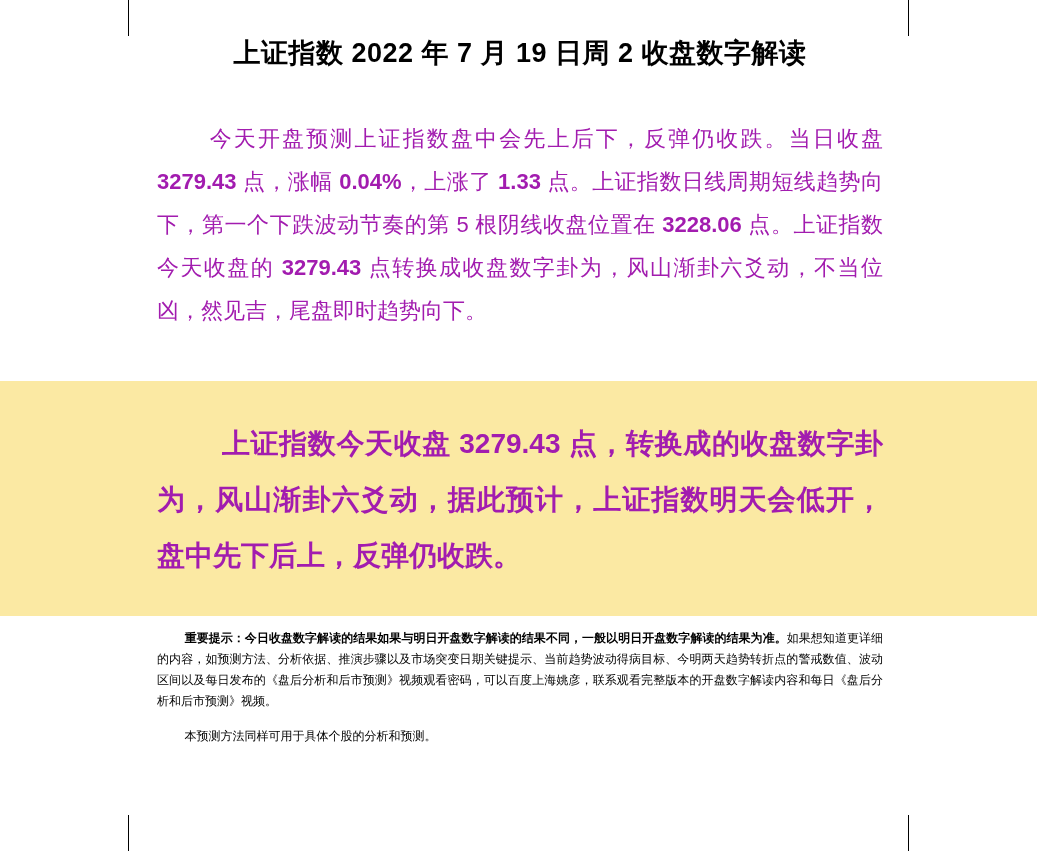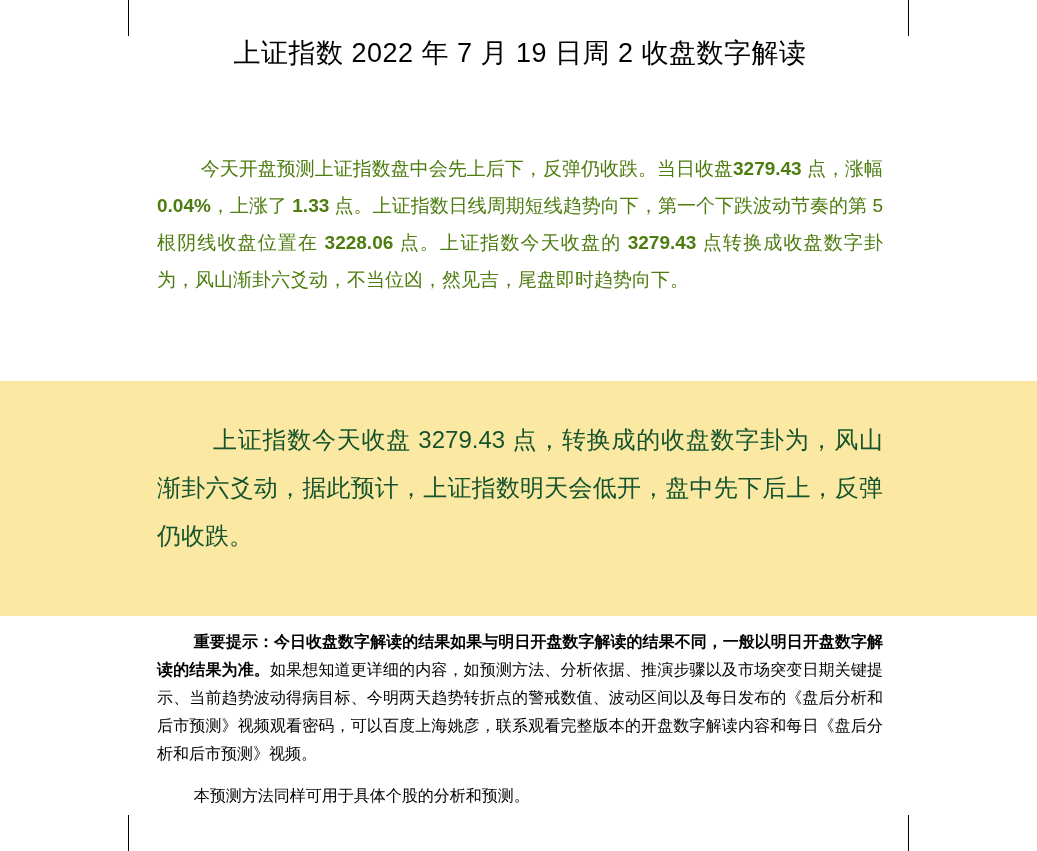--- a/index.html
+++ b/index.html
@@ -31,69 +31,68 @@
     height: 851px;
   }
 
   .title {
     position: absolute;
     left: 130px;
     top: 36px;
     width: 780px;
     text-align: center;
     font-size: 27px;
-    font-weight: normal;
+    font-weight: bold;
     color: #000000;
     letter-spacing: 0.5px;
     line-height: 1.3;
   }
 
   .body-block {
     position: absolute;
     left: 157px;
     top: 118px;
     width: 726px;
-    font-size: 19px;
+    font-size: 22px;
     line-height: 1.95;
-    color: #4d7c0f;
+    color: #a21caf;
     text-align: justify;
     text-justify: inter-ideograph;
-    margin-top: 32px;
   }
   .body-block .indent { display: inline-block; width: 2.3em; }
   .body-block b { font-weight: bold; }
 
   .highlight {
     position: absolute;
     left: 0;
     top: 381px;
     width: 1037px;
     height: 235px;
     background: #fbe9a3;
   }
   .highlight-text {
     position: absolute;
     left: 157px;
     top: 416px;
     width: 726px;
-    font-size: 24px;
-    font-weight: normal;
+    font-size: 28px;
+    font-weight: bold;
     line-height: 2.0;
-    color: #14532d;
+    color: #a21caf;
     text-align: justify;
     text-justify: inter-ideograph;
   }
   .highlight-text .indent { display: inline-block; width: 2.3em; }
 
   .footer {
     position: absolute;
     left: 157px;
     top: 628px;
     width: 726px;
-    font-size: 16px;
+    font-size: 12px;
     line-height: 1.75;
     color: #000000;
     text-align: justify;
     text-justify: inter-ideograph;
   }
   .footer p { margin: 0; }
   .footer .indent { display: inline-block; width: 2.3em; }
   .footer b { font-weight: bold; }
   .footer .para2 { margin-top: 14px; }
 </style>

